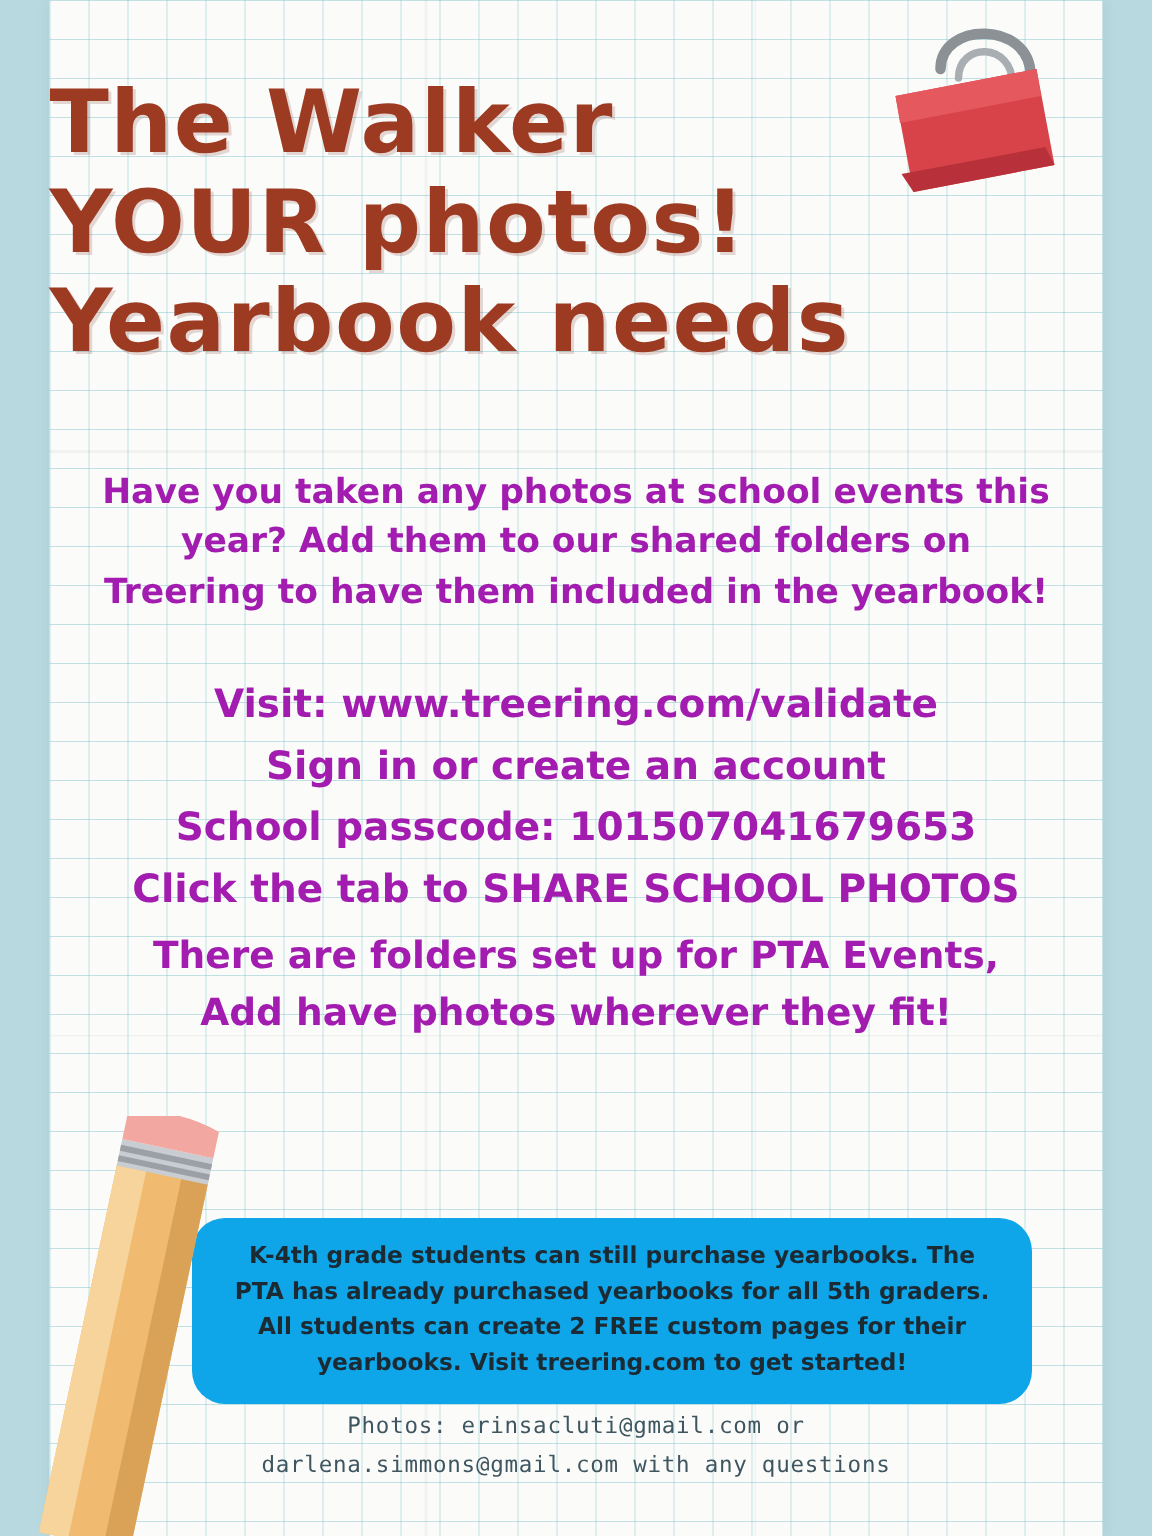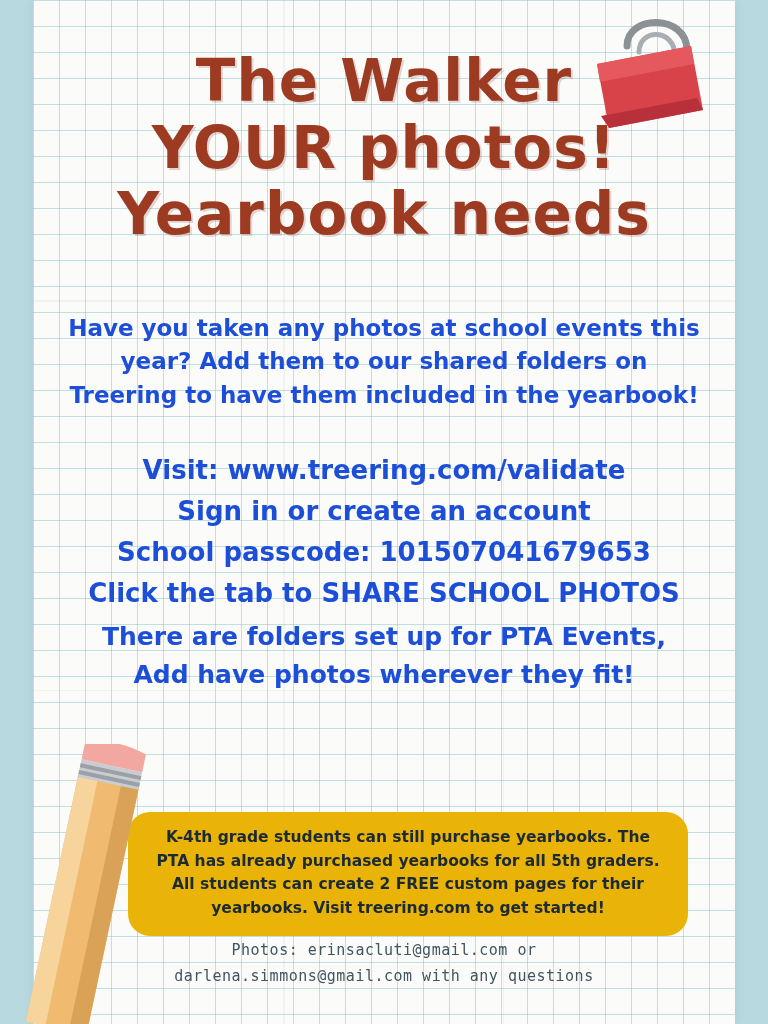--- a/index.html
+++ b/index.html
@@ -72,37 +72,37 @@
     width: 150px;
     height: 290px;
     z-index: 5;
   }
 
   .title {
     position: absolute;
     top: 48px;
     left: 0;
     width: 702px;
-    text-align: center;
+    text-align: left;
     color: #9c3a22;
     font-family: "DejaVu Sans", sans-serif;
     font-weight: bold;
     font-size: 58px;
     line-height: 1.15;
     letter-spacing: 1px;
     text-shadow: 2px 2px 0 rgba(120,45,25,0.18);
   }
   .title .line { display: block; }
 
   .para {
     position: absolute;
     left: 30px;
     width: 642px;
     text-align: center;
-    color: #1d4ed8;
+    color: #a21caf;
     font-family: "DejaVu Sans", sans-serif;
     font-weight: bold;
   }
 
   .intro {
     top: 312px;
     font-size: 23px;
     line-height: 1.45;
   }
   .steps {
@@ -114,21 +114,21 @@
     top: 618px;
     font-size: 25px;
     line-height: 1.52;
   }
 
   .note {
     position: absolute;
     left: 95px;
     top: 812px;
     width: 560px;
-    background: #eab308;
+    background: #0ea5e9;
     border-radius: 22px;
     padding: 14px 24px 16px 24px;
     box-sizing: border-box;
     text-align: center;
     color: #1b2a33;
     font-family: "DejaVu Sans", sans-serif;
     font-weight: bold;
     font-size: 15.5px;
     line-height: 1.52;
   }

